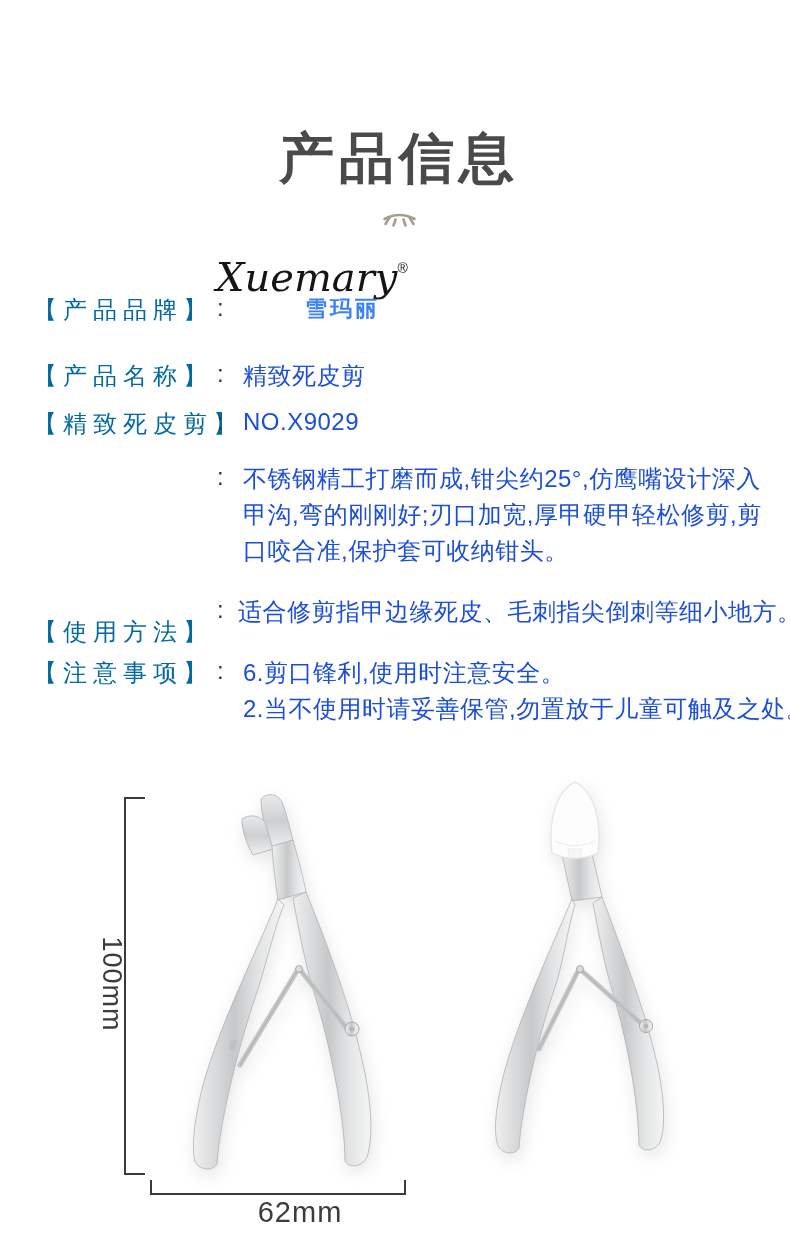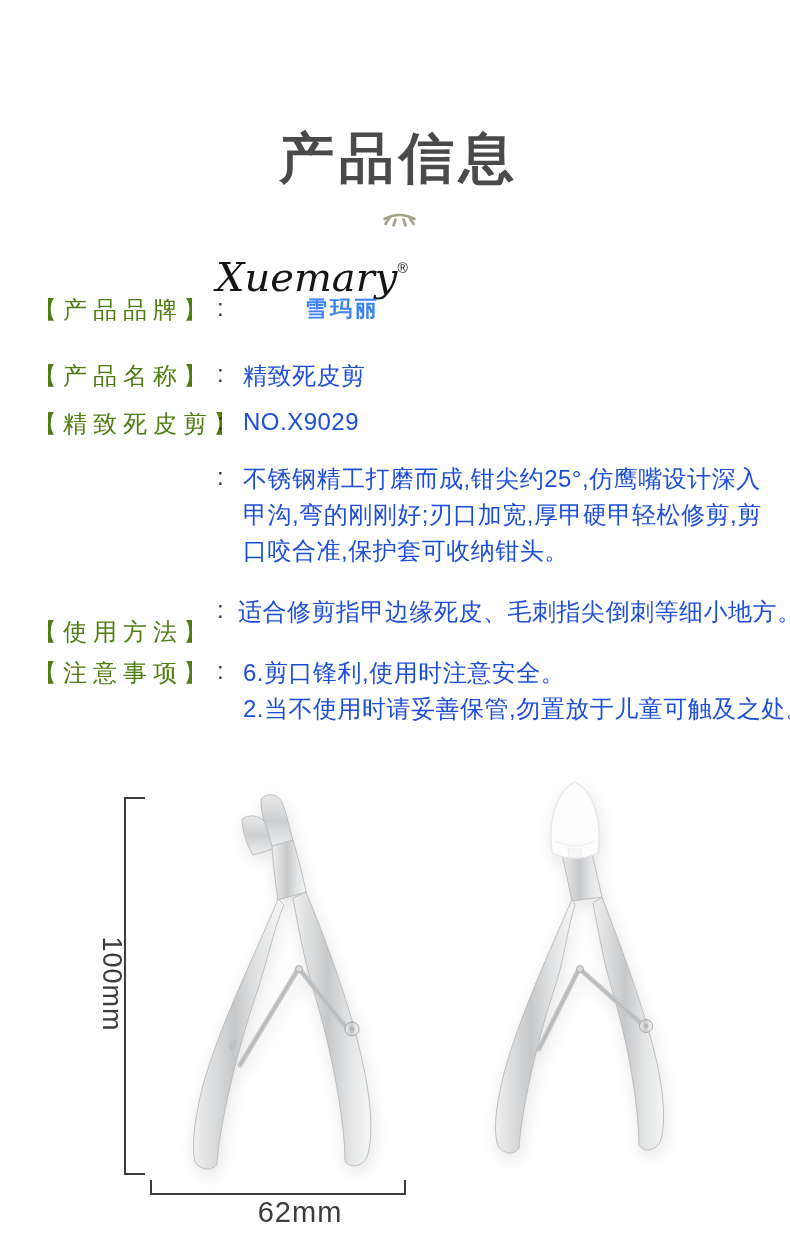--- a/index.html
+++ b/index.html
@@ -8,21 +8,21 @@
     margin:0 auto;overflow:hidden;
     font-family:"Liberation Sans",sans-serif;
   }
   .page-title{
     position:absolute;top:118px;left:0;width:790px;margin:4px;
     text-align:center;font-size:55px;font-weight:600;letter-spacing:5px;
     color:#4a4a4c;
   }
   .lash-icon{position:absolute;left:381px;top:210px;width:37px;height:19px;}
 
-  .label{position:absolute;left:33px;font-size:24px;letter-spacing:6px;color:#4d7c0f;white-space:nowrap;}
+  .label{position:absolute;left:33px;font-size:24px;letter-spacing:6px;color:#0369a1;white-space:nowrap;}
   .colon{position:absolute;left:217px;font-size:24px;color:#353537;}
   .value{position:absolute;left:243px;font-size:24px;color:#1d4ed8;letter-spacing:0.5px;white-space:nowrap;}
 
   .brand-logo{position:absolute;left:216px;top:256px;width:180px;}
   .logo-script{font-family:"DejaVu Serif",serif;font-style:italic;font-size:40px;line-height:1.05;color:#151515;white-space:nowrap;}
   .logo-reg{font-size:14px;vertical-align:18px;font-style:normal;font-family:"Liberation Sans",sans-serif;}
   .logo-cn{font-size:22px;font-weight:700;letter-spacing:3px;color:#3b82f6;text-align:right;padding-right:16px;margin-top:-4px;}
 
   .dim-v-bracket{position:absolute;left:124px;top:797px;width:19px;height:374px;
     border-left:2px solid #3b3b3d;border-top:2px solid #3b3b3d;border-bottom:2px solid #3b3b3d;}

